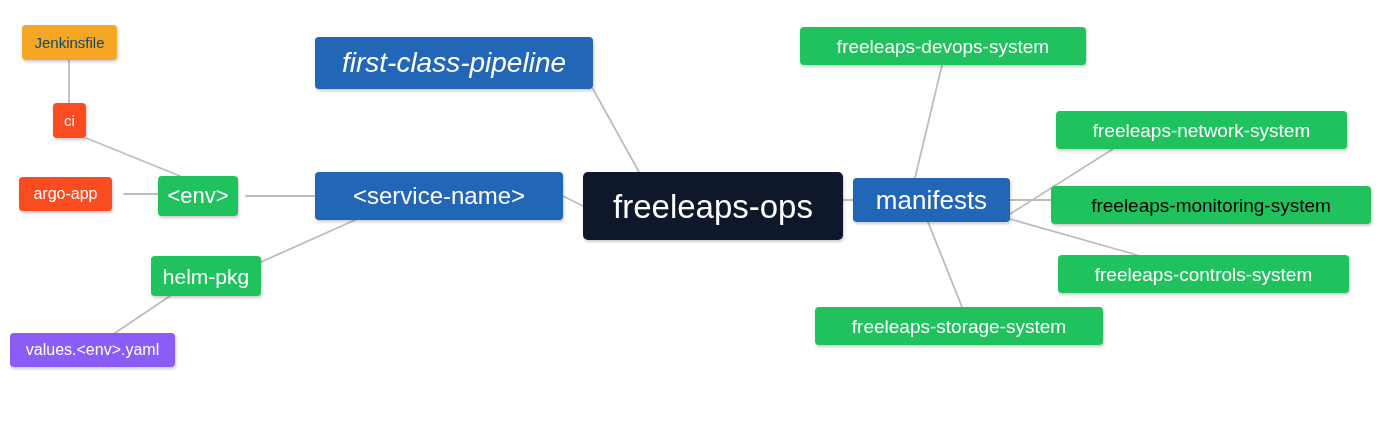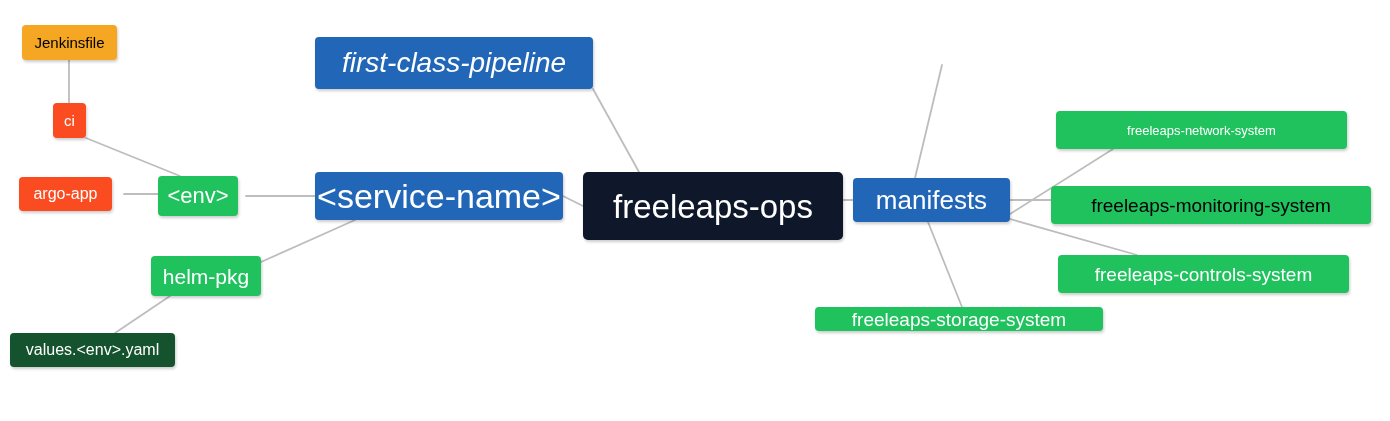--- a/index.html
+++ b/index.html
@@ -42,27 +42,28 @@
       <line x1="180" y1="176" x2="86" y2="138" stroke="#bdbdbd" stroke-width="1.8" stroke-linecap="round"></line>
       <line x1="158" y1="194" x2="124" y2="194" stroke="#bdbdbd" stroke-width="1.8" stroke-linecap="round"></line>
       <line x1="69" y1="103" x2="69" y2="60" stroke="#bdbdbd" stroke-width="1.8" stroke-linecap="round"></line>
       <line x1="170" y1="296" x2="115" y2="333" stroke="#bdbdbd" stroke-width="1.8" stroke-linecap="round"></line>
       <line x1="915" y1="178" x2="942" y2="65" stroke="#bdbdbd" stroke-width="1.8" stroke-linecap="round"></line>
       <line x1="1010" y1="214" x2="1113" y2="149" stroke="#bdbdbd" stroke-width="1.8" stroke-linecap="round"></line>
       <line x1="1010" y1="200" x2="1051" y2="200" stroke="#bdbdbd" stroke-width="1.8" stroke-linecap="round"></line>
       <line x1="1010" y1="219" x2="1137" y2="255" stroke="#bdbdbd" stroke-width="1.8" stroke-linecap="round"></line>
       <line x1="928" y1="222" x2="962" y2="307" stroke="#bdbdbd" stroke-width="1.8" stroke-linecap="round"></line>
     </svg>
-<div class="node n-orange" style="left: 22px; top: 25px; width: 95px; height: 35px; font-size: 15px; background: rgb(245, 166, 35); color: #000000;">Jenkinsfile</div>
+<div class="node n-orange" style="left: 22px; top: 25px; width: 95px; height: 35px; font-size: 15px; background: rgb(245, 166, 35); color: #0c4a6e;">Jenkinsfile</div>
     <div class="node n-red" style="left: 53px; top: 103px; width: 33px; height: 35px; font-size: 15px; background: rgb(250, 75, 33); color: rgb(255, 255, 255);">ci</div>
     <div class="node n-red" style="left: 19px; top: 177px; width: 93px; height: 34px; font-size: 16px; background: rgb(250, 75, 33); color: rgb(255, 255, 255);">argo-app</div>
     <div class="node n-green" style="left: 158px; top: 176px; width: 80px; height: 40px; font-size: 22px; background: rgb(32, 194, 94); color: rgb(255, 255, 255);">&lt;env&gt;</div>
     <div class="node n-green" style="left: 151px; top: 256px; width: 110px; height: 40px; font-size: 21px; background: rgb(32, 194, 94); color: rgb(255, 255, 255); text-align: center;">helm-pkg</div>
-    <div class="node n-red" style="left: 10px; top: 333px; width: 165px; height: 34px; font-size: 16px; background: #14532d; color: rgb(255, 255, 255);">values.&lt;env&gt;.yaml</div>
+    <div class="node n-red" style="left: 10px; top: 333px; width: 165px; height: 34px; font-size: 16px; background: #8b5cf6; color: rgb(255, 255, 255);">values.&lt;env&gt;.yaml</div>
     <div class="node n-blue" style="left: 315px; top: 37px; width: 278px; height: 52px; font-size: 28px; background: rgb(33, 102, 183); color: rgb(255, 255, 255); font-style: italic;">first-class-pipeline</div>
-    <div class="node n-blue" style="left: 315px; top: 172px; width: 248px; height: 48px; font-size: 34px; background: rgb(33, 102, 183); color: rgb(255, 255, 255);">&lt;service-name&gt;</div>
+    <div class="node n-blue" style="left: 315px; top: 172px; width: 248px; height: 48px; font-size: 24px; background: rgb(33, 102, 183); color: rgb(255, 255, 255);">&lt;service-name&gt;</div>
     <div class="node n-root" style="left: 583px; top: 172px; width: 260px; height: 68px; font-size: 33px; background: #0f172a; color: rgb(255, 255, 255);">freeleaps-ops</div>
     <div class="node n-blue" style="left: 853px; top: 178px; width: 157px; height: 44px; font-size: 26px; background: rgb(33, 102, 183); color: rgb(255, 255, 255);">manifests</div>
-    <div class="node n-green" style="left: 1056px; top: 111px; width: 291px; height: 38px; font-size: 13px; background: rgb(32, 194, 94); color: rgb(255, 255, 255);">freeleaps-network-system</div>
+    <div class="node n-green" style="left: 800px; top: 27px; width: 286px; height: 38px; font-size: 19px; background: rgb(32, 194, 94); color: rgb(255, 255, 255);">freeleaps-devops-system</div>
+    <div class="node n-green" style="left: 1056px; top: 111px; width: 291px; height: 38px; font-size: 19px; background: rgb(32, 194, 94); color: rgb(255, 255, 255);">freeleaps-network-system</div>
     <div class="node n-green" style="left: 1051px; top: 186px; width: 320px; height: 38px; font-size: 19px; background: rgb(32, 194, 94); color: #000000;">freeleaps-monitoring-system</div>
     <div class="node n-green" style="left: 1058px; top: 255px; width: 291px; height: 38px; font-size: 19px; background: rgb(32, 194, 94); color: rgb(255, 255, 255);">freeleaps-controls-system</div>
-    <div class="node n-green" style="left: 815px; top: 307px; width: 288px; height: 24px; font-size: 19px; background: rgb(32, 194, 94); color: rgb(255, 255, 255);">freeleaps-storage-system</div>
+    <div class="node n-green" style="left: 815px; top: 307px; width: 288px; height: 38px; font-size: 19px; background: rgb(32, 194, 94); color: rgb(255, 255, 255);">freeleaps-storage-system</div>
   </div>
 
 </body></html>

